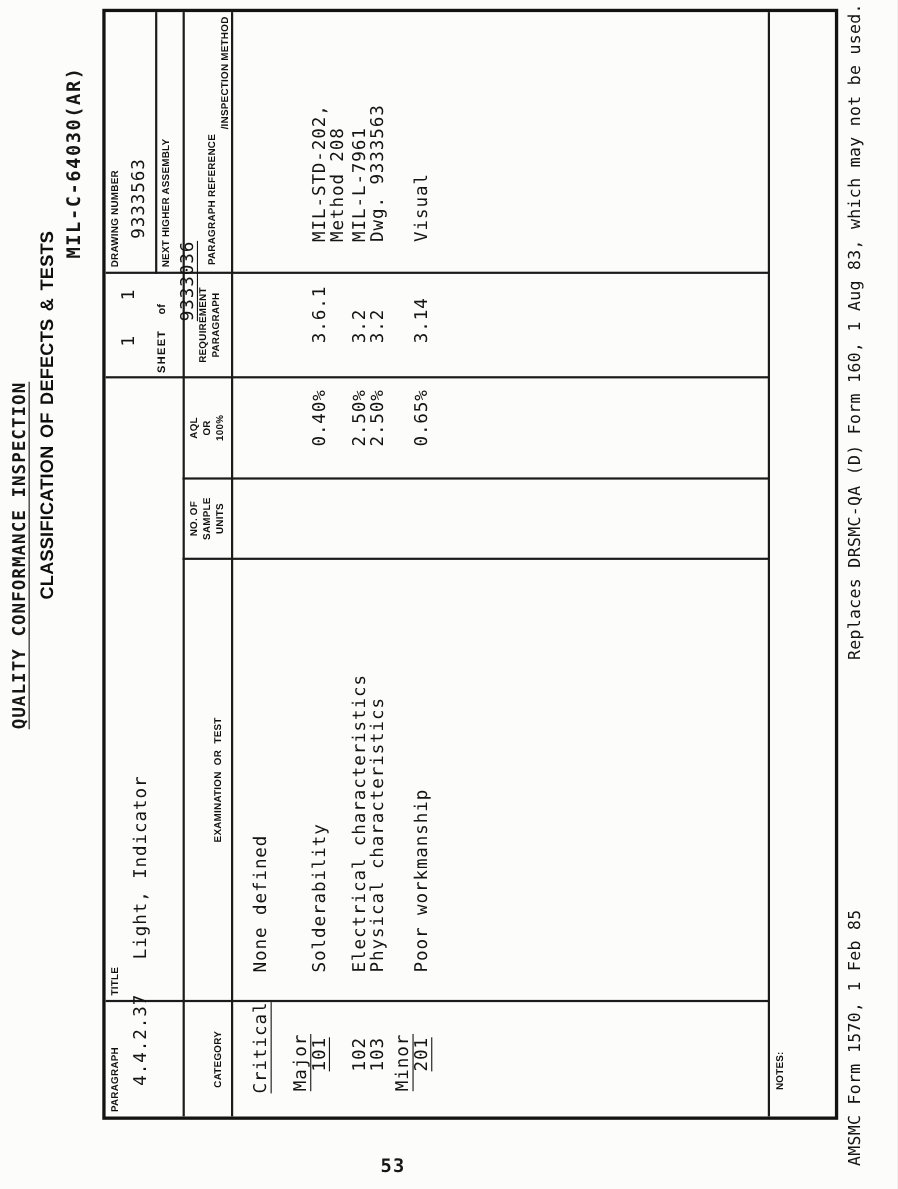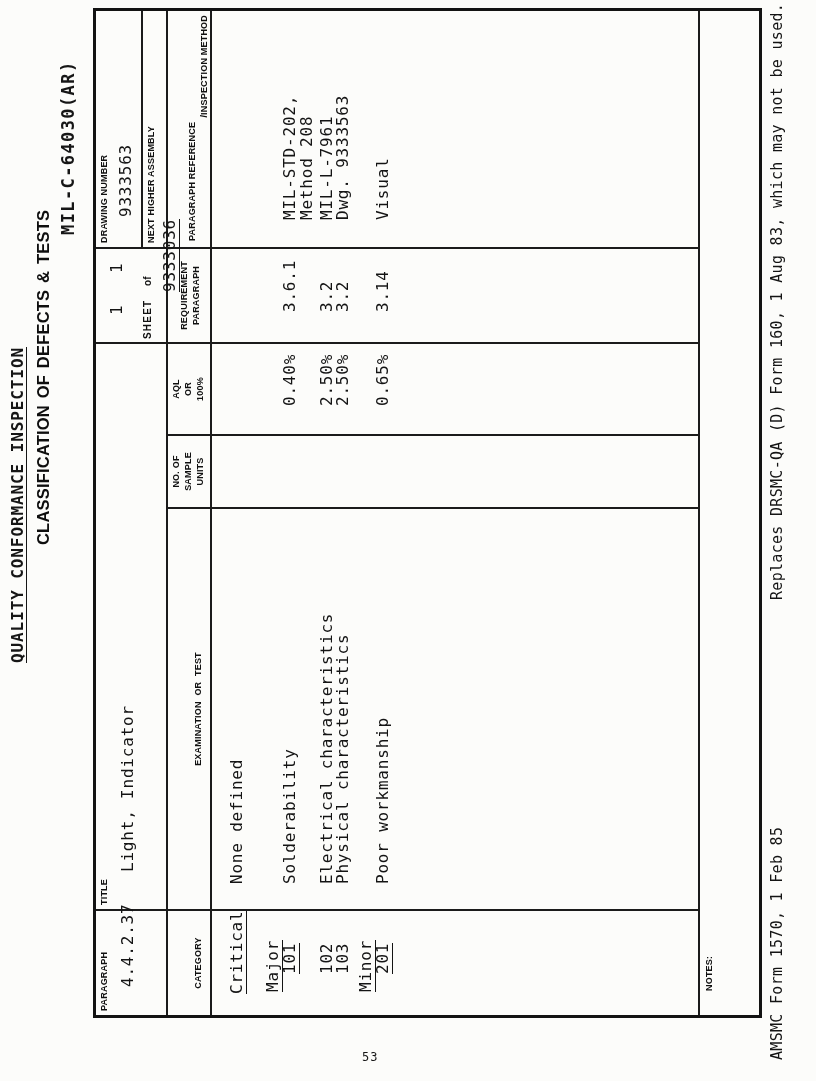--- a/index.html
+++ b/index.html
@@ -14,21 +14,21 @@
   .u{border-bottom:1.6px solid #141414;padding-bottom:0px;}
   .heading{font-size:16px;letter-spacing:0.9px;text-decoration:underline;text-underline-offset:3px;font-weight:bold;}
   .form-title{font-family:"Liberation Sans",sans-serif;font-weight:700;font-size:16.5px;letter-spacing:0.2px;word-spacing:2px;color:#0e0e0e;}
   .spec{font-size:17px;letter-spacing:1.4px;font-weight:bold;}
   .label{font-family:"Liberation Sans",sans-serif;font-weight:700;font-size:9px;letter-spacing:0.2px;color:#101010;white-space:nowrap;}
   .colhead{font-family:"Liberation Sans",sans-serif;font-weight:700;font-size:9px;letter-spacing:0.2px;color:#101010;line-height:12px;text-align:center;}
   .form-box{position:absolute;left:63px;top:93px;width:1010px;height:669px;
             border:3px solid #131313;box-sizing:border-box;background:#fcfcfa;}
   .vline{position:absolute;width:2px;background:#1b1b1b;}
   .hline{position:absolute;height:2px;background:#1b1b1b;}
-  .pagenum{position:absolute;left:362px;top:1050px;font-size:12px;letter-spacing:1px;}
+  .pagenum{position:absolute;left:346px;top:1050px;font-size:17px;letter-spacing:1px;font-weight:bold;}
 </style>
 </head>
 <body>
 
 <div class="screen">
   <div class="page">
 
     <div class="abs heading" style="left:418px;top:8px;">QUALITY CONFORMANCE INSPECTION</div>
 
     <div class="abs form-title" style="left:536px;top:34px;">CLASSIFICATION OF DEFECTS &amp; TESTS</div>

